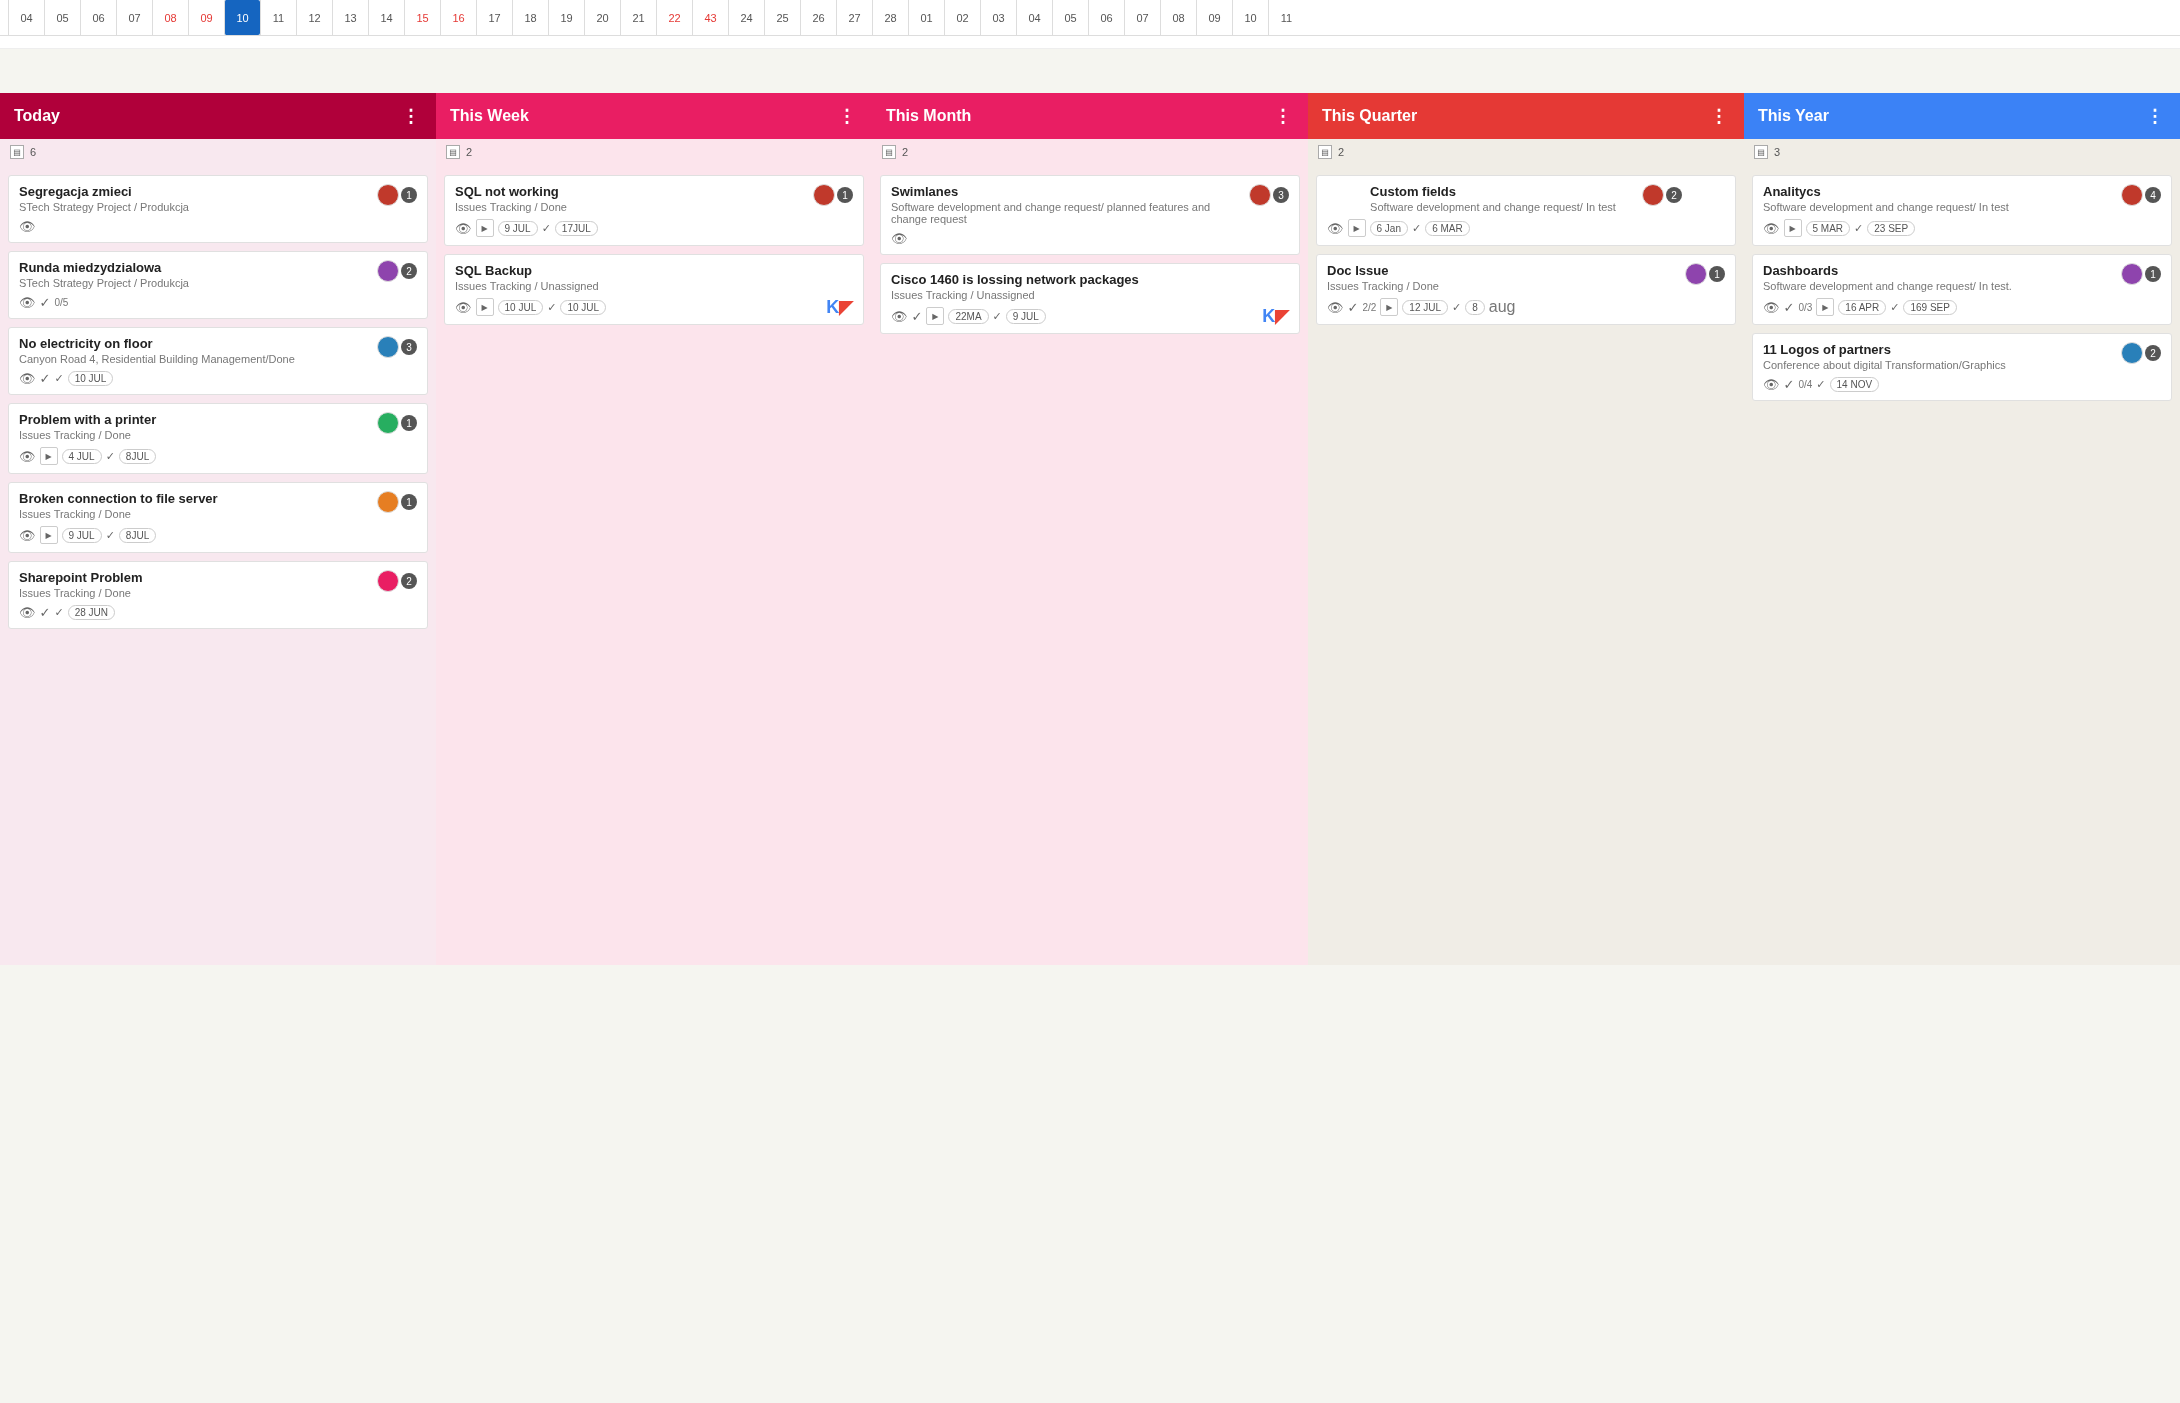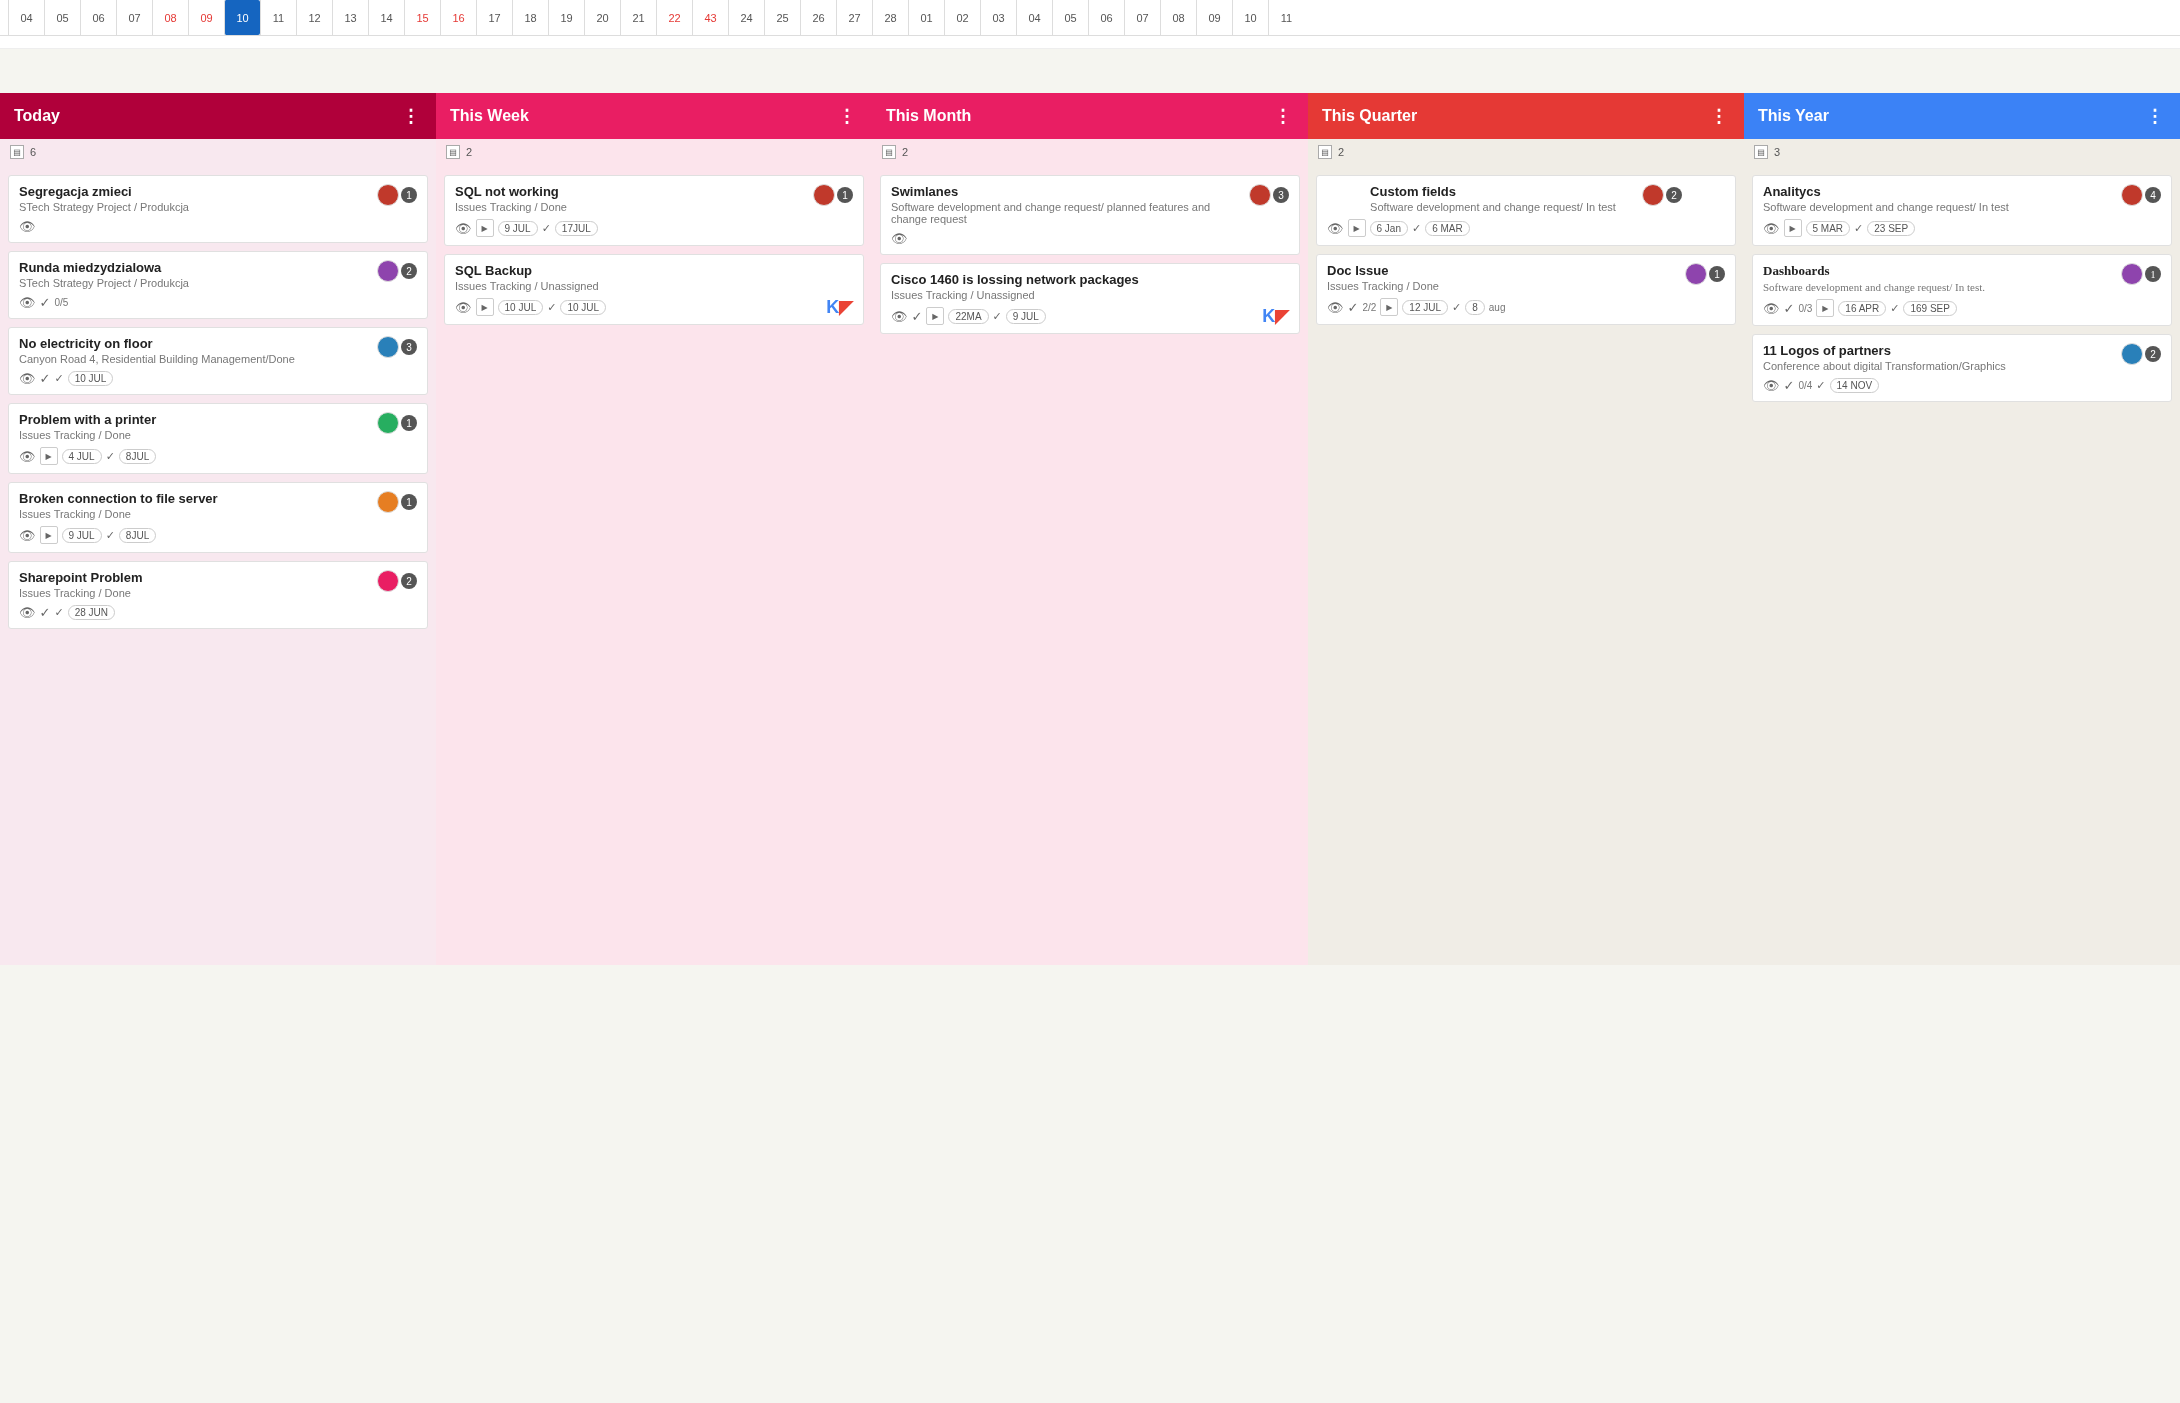--- a/index.html
+++ b/index.html
@@ -497,21 +497,21 @@
             </div>
           </div>
           <div class="card-footer">
             <span class="icon-eye">👁</span>
             <span class="check-icon" style="font-size: 13px; color: rgb(102, 102, 102); cursor: pointer;">✓</span>
             <span class="progress-text">2/2</span>
             <span class="play-btn">▶</span>
             <span class="date-chip">12 JUL</span>
             <span style="font-size: 11px; color: rgb(102, 102, 102);">✓</span>
             <span class="date-chip">8</span>
-            <span style="font-size: 10px; color: rgb(119, 119, 119);">aug</span>
+            <span style="font-size: 16px; color: rgb(119, 119, 119);">aug</span>
           </div>
         </div>
       </div>
     </div>
     <div class="column col-year">
       <div class="column-header">
       <span>This Year</span>
       <span class="dots">⋮</span>
     </div>
       <div class="header-count">
@@ -532,21 +532,21 @@
           </div>
           <div class="card-footer">
             <span class="icon-eye">👁</span>
             <span class="play-btn">▶</span>
             <span class="date-chip">5 MAR</span>
             <span style="font-size: 11px; color: rgb(102, 102, 102);">✓</span>
             <span class="date-chip">23 SEP</span>
           </div>
         </div>
         <div class="card">
-          <div style="display: flex; align-items: flex-start; justify-content: space-between; font-family: Liberation Serif, serif;">
+          <div style="display: flex; align-items: flex-start; justify-content: space-between;">
             <div>
               <div class="card-title">Dashboards</div>
               <div class="card-subtitle">Software development and change request/ In test.</div>
             </div>
             <div style="display: flex; align-items: center; gap: 2px; flex-shrink: 0; margin-left: 4px;">
               <div class="avatar" style="background: rgb(142, 68, 173);"></div>
               <span class="num-badge">1</span>
             </div>
           </div>
           <div class="card-footer">

